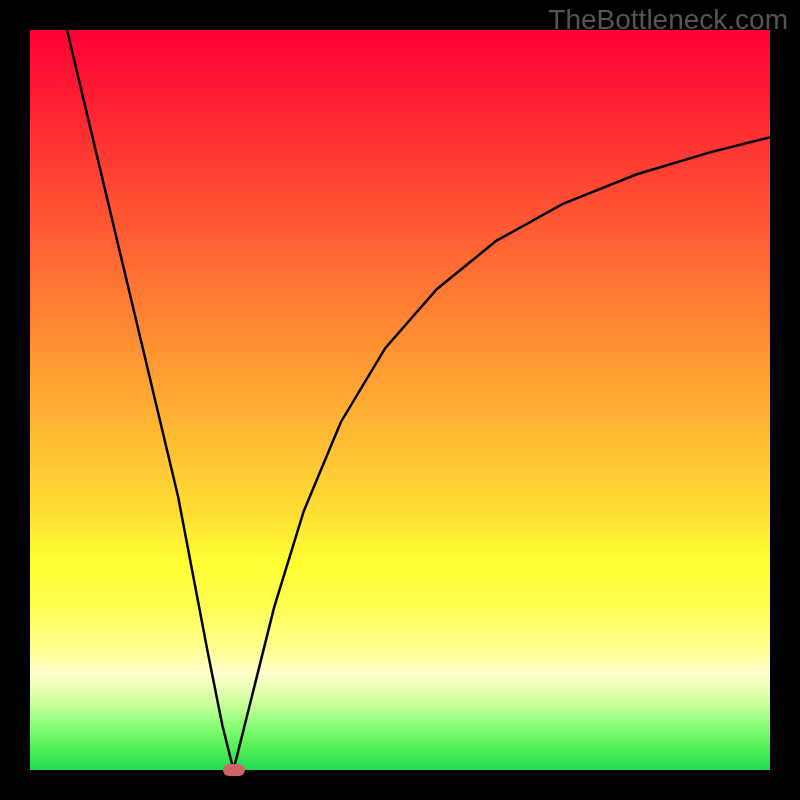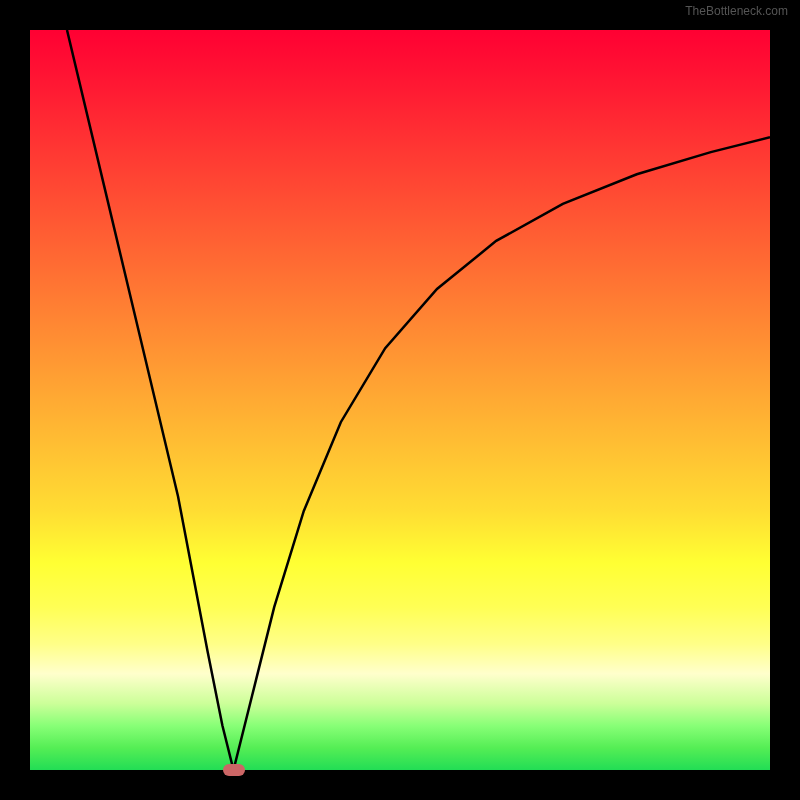--- a/index.html
+++ b/index.html
@@ -12,21 +12,21 @@
       height: 800px;
       background: #000;
       position: relative;
       font-family: Arial, sans-serif;
     }
     .watermark {
       position: absolute;
       top: 4px;
       right: 12px;
       color: #555;
-      font-size: 12px;
+      font-size: 28px;
       font-weight: normal;
       z-index: 10;
     }
     .chart-area {
       position: absolute;
       top: 30px;
       left: 30px;
       width: 740px;
       height: 740px;
       background: linear-gradient(to bottom,

